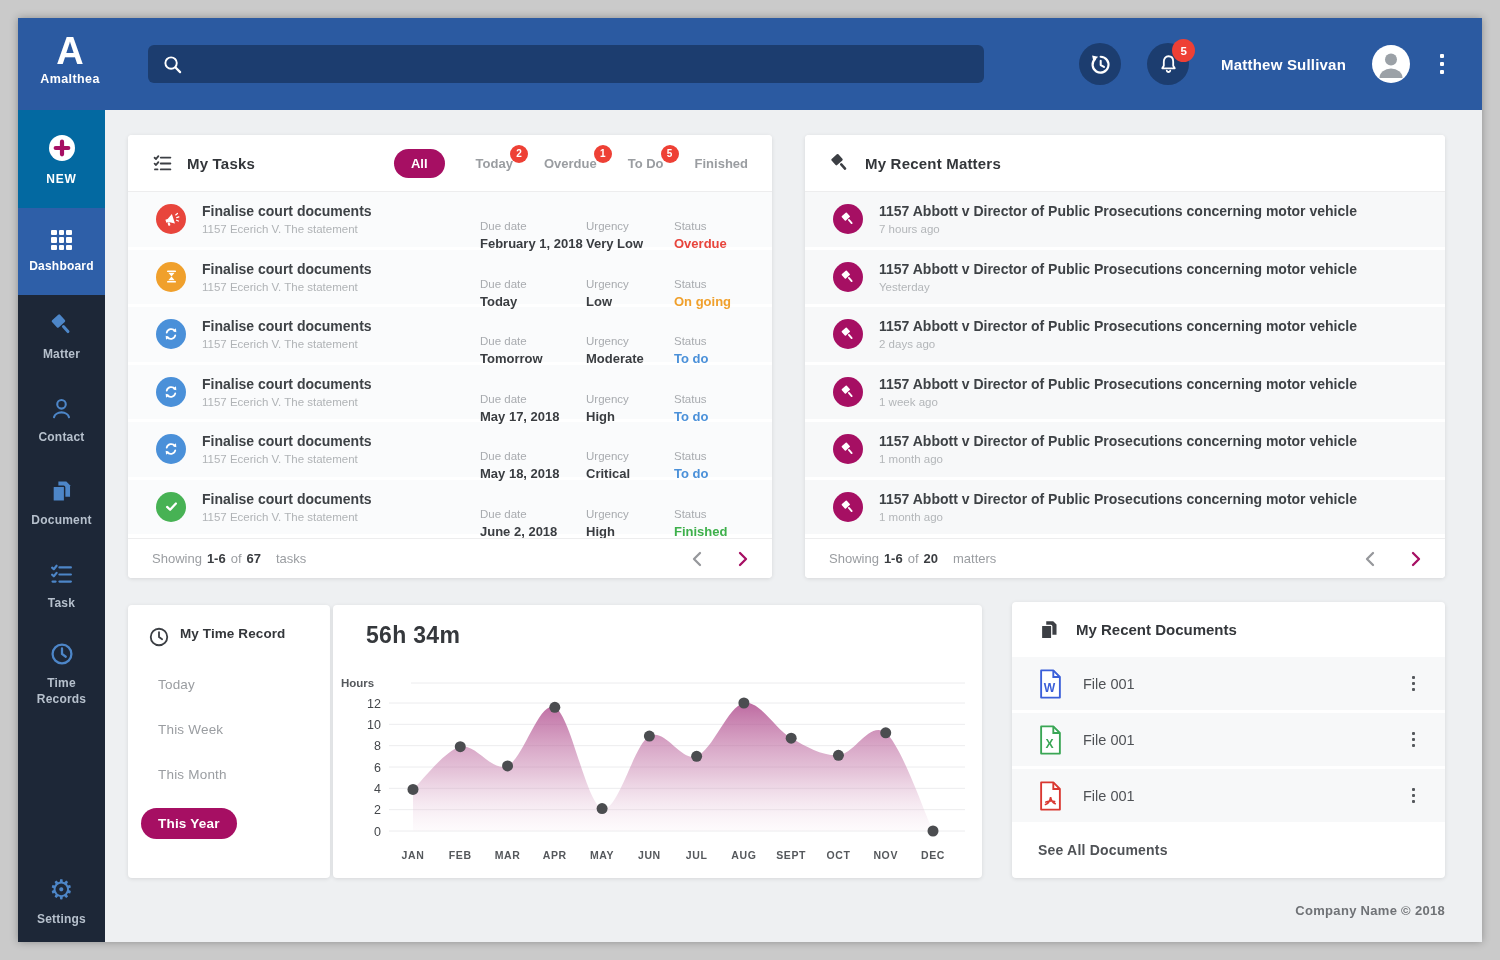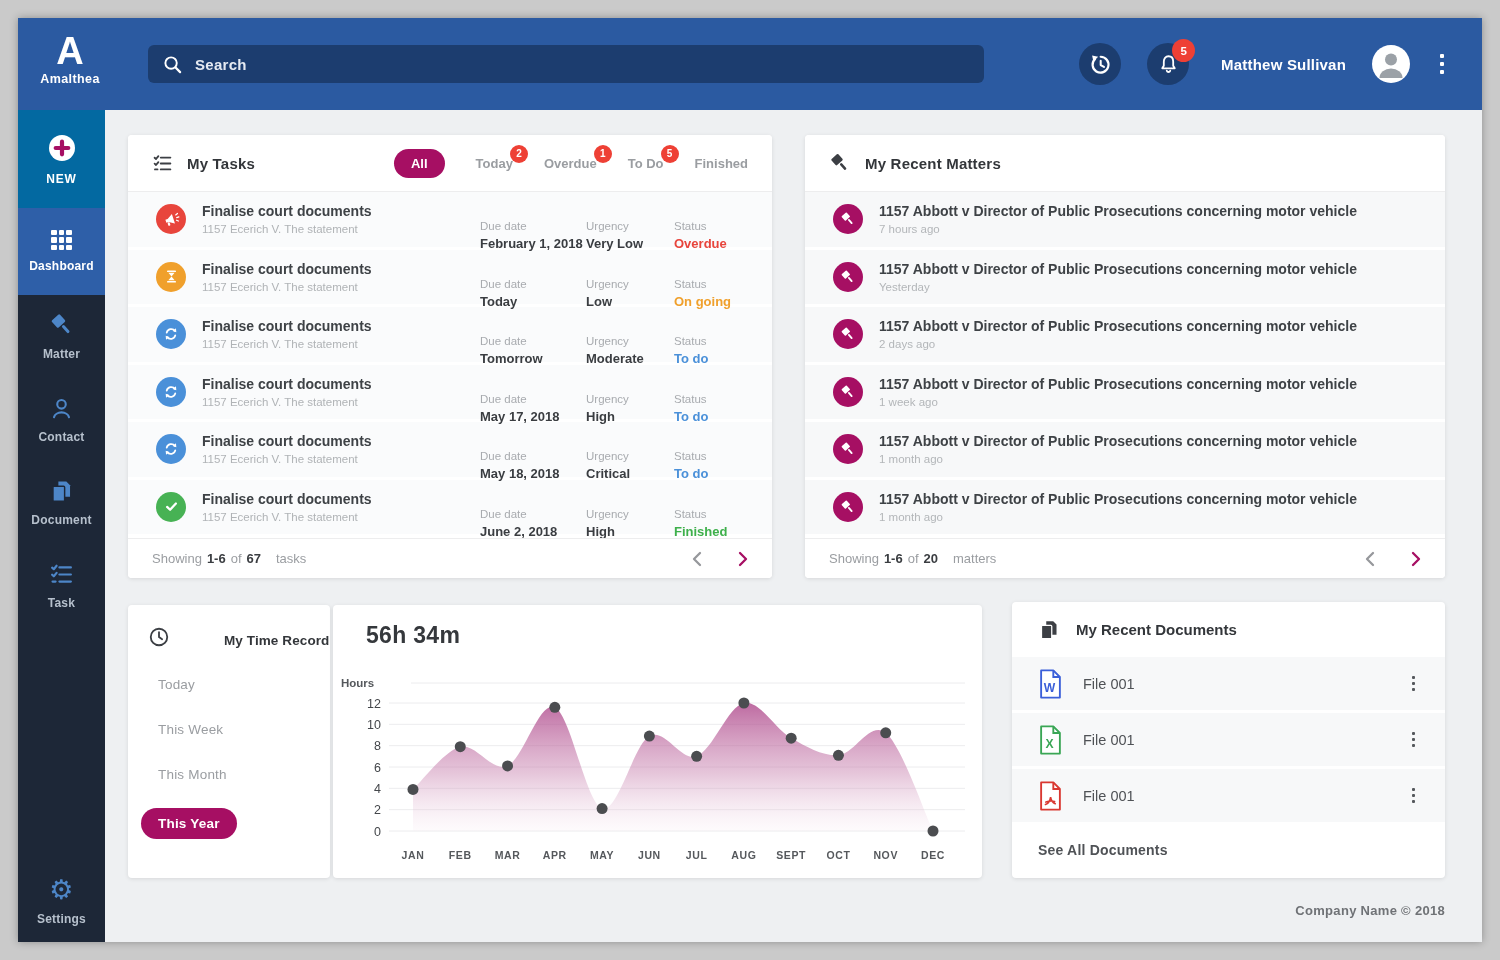--- a/index.html
+++ b/index.html
@@ -70,21 +70,21 @@
   .pager { margin-left:auto; display:flex; gap:36px; align-items:center; }
   .chev { cursor:pointer; display:flex; align-items:center; }
 
   
   .mrow { height:54.5px; margin-bottom:3px; background:#f7f8f9; display:flex; align-items:center; cursor:pointer; }
   .micon { width:30px; height:30px; border-radius:50%; background:#a60f63; margin:0 16px 0 28px; flex:none; display:flex; align-items:center; justify-content:center; }
   .mtitle { font-size:14px; font-weight:bold; color:#3e4246; }
   .mtime { font-size:11.5px; color:#b3b6b9; margin-top:4px; }
 
   
-  .tc-head { display:flex; align-items:flex-end; padding:21px 0 0 20px;gap:44px; }
+  .tc-head { display:flex; align-items:flex-start; padding:21px 0 0 20px; }
   .tc-title { font-size:13.5px; font-weight:bold; color:#33363a; margin-left:10px; letter-spacing:.1px; }
   .filters { margin-top:29px; padding-left:30px; display:flex; flex-direction:column; gap:30px; font-size:13.5px; color:#9a9da1; align-items:flex-start; }
   .filter { cursor:pointer; letter-spacing:.2px; }
   .filter-pill { background:#a60f63; color:#fff; font-weight:bold; padding:8px 17px; border-radius:17px; margin-left:-17px; margin-top:-4px; }
 
   
   .chart-total { font-size:23px; font-weight:bold; color:#35383c; padding:17px 0 0 33px; letter-spacing:.3px; }
   #time-chart-svg { position:absolute; left:0; bottom:5px; }
 
   
@@ -108,21 +108,20 @@
       <div class="logo-a">A</div>
       <div class="logo-name">Amalthea</div>
     </div>
     <div class="searchbar">
       <span style="display:flex">
         <svg width="19" height="19" viewBox="0 0 20 20">
             <circle cx="8.5" cy="8.5" r="6" fill="none" stroke="#fff" stroke-width="2"></circle>
             <line x1="13.2" y1="13.2" x2="18" y2="18" stroke="#fff" stroke-width="2.4" stroke-linecap="round"></line>
           </svg>
       </span>
-      <input type="text" placeholder="Search" style="">
     </div>
     <div class="top-right">
       <div class="circle-btn">
         <span style="display:flex">
           <svg width="23" height="23" viewBox="0 0 24 24">
               <path d="M6.4 6.1 A8.3 8.3 0 1 0 12.2 3.9" fill="none" stroke="#fff" stroke-width="2.3" stroke-linecap="round"></path>
               <polygon points="3.2,2.6 9.6,3.8 4.6,8.6" fill="#fff"></polygon>
               <path d="M12.2 8 V 12.6 L15.6 14.6" fill="none" stroke="#fff" stroke-width="2.1" stroke-linecap="round" stroke-linejoin="round"></path>
             </svg>
         </span>
@@ -209,20 +208,29 @@
         <svg width="25" height="25" viewBox="0 0 24 24" fill="none" stroke="#4d86c8" stroke-width="2.1" stroke-linecap="round" stroke-linejoin="round">
             <path d="M10 5.2 H21"></path>
             <path d="M10 12 H21"></path>
             <path d="M10 18.8 H21"></path>
             <path d="M3 5.4 l1.6 1.5 L7.3 3.6"></path>
             <path d="M3 12.2 l1.6 1.5 L7.3 10.4"></path>
             <path d="M3.4 18.8 h2.9"></path>
           </svg>
       </span>
       <span>Task</span>
+    </div>
+    <div class="side-item si-time">
+      <span style="display:flex">
+        <svg width="26" height="26" viewBox="0 0 24 24" fill="none" stroke="#4d86c8" stroke-width="2.1" stroke-linecap="round">
+            <circle cx="12" cy="12" r="8.7"></circle>
+            <path d="M12 6.9 V12 l3.5 2.5"></path>
+          </svg>
+      </span>
+      <span style="width:70px">Time Records</span>
     </div>
     <div class="side-item si-settings">
       <span class="gear-glyph">⚙</span>
       <span>Settings</span>
     </div>
   </div>
 
   <div class="panel" id="tasks-panel">
     <div class="phead">
       <span style="display:flex">

